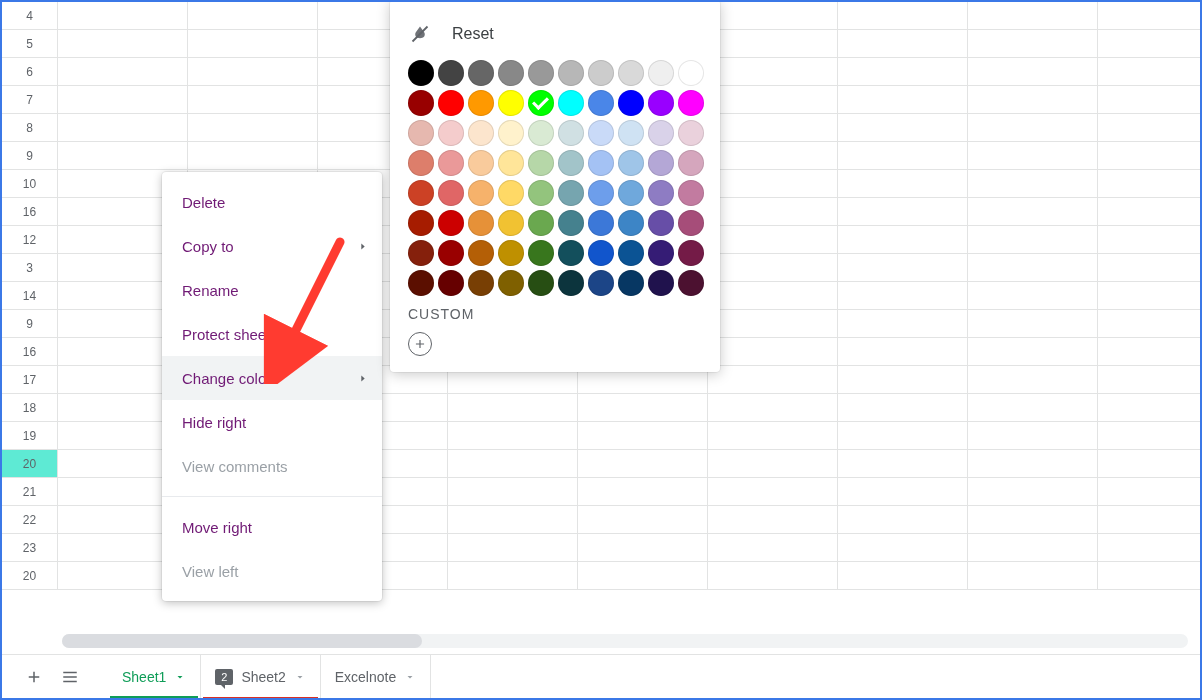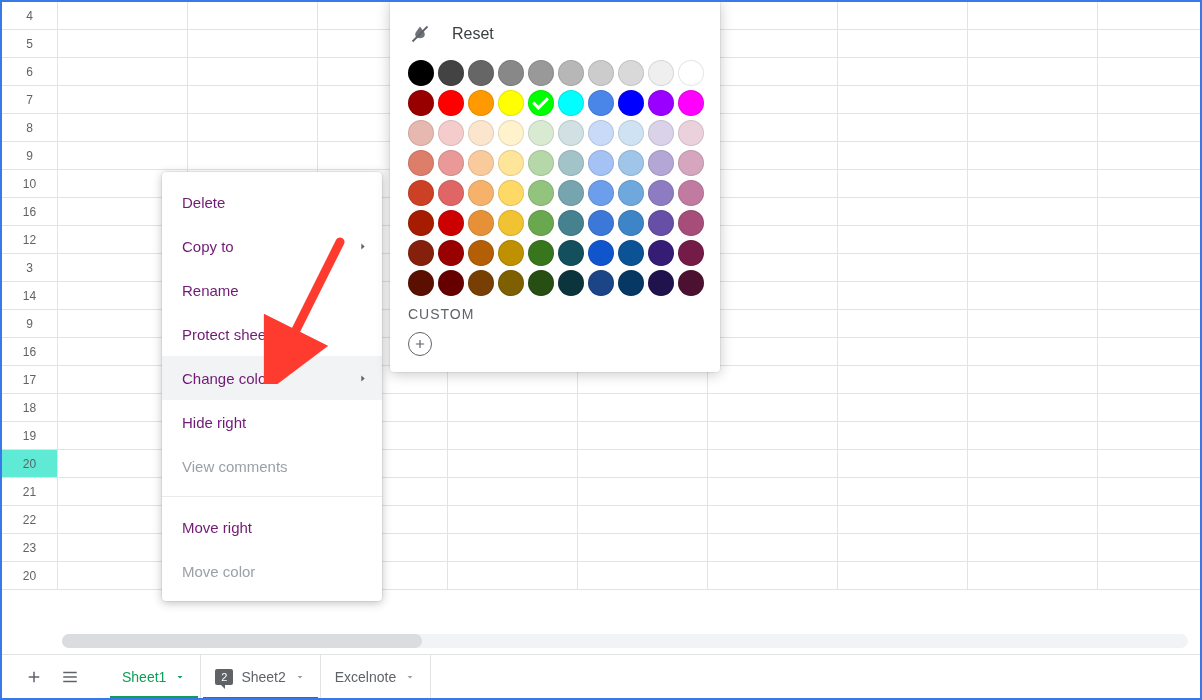--- a/index.html
+++ b/index.html
@@ -593,21 +593,21 @@
       <span>Hide right</span>
     </div>
     <div class="menu-item disabled">
       <span>View comments</span>
     </div>
     <div class="menu-sep"></div>
     <div class="menu-item">
       <span>Move right</span>
     </div>
     <div class="menu-item disabled">
-      <span>Move color</span>
+      <span>View left</span>
     </div>
   </div>
 
 <div class="color-popup">
   <div class="reset-row">
     <span class="reset-icon">
       <svg width="20" height="20" viewBox="0 0 24 24">
           <path fill="#5f6368" d="M17 5.5C17 3 15 1 12.5 1c-1.9 0-3.5 1.2-4.2 2.9L4 14l3 3 10.1-4.3C18 11.5 17 8 17 5.5z" opacity=".0"></path>
           <path fill="#5f6368" d="M12.2 2.5c-.8 0-1.5.5-1.8 1.2L5 15l4 4 11.3-5.4c.6-.3 1-1 1-1.7 0-1-.8-1.9-1.9-1.9L12.2 2.5zM3 20l3-1-2-2-1 3z" opacity="0"></path>
           <path fill="#5f6368" d="M 16 3 L 8 14 L 12 17 L 19 6 C 19 6 19 3 16 3 Z M 4 20 l 3 -1 l -2 -2 Z" opacity="0"></path>

